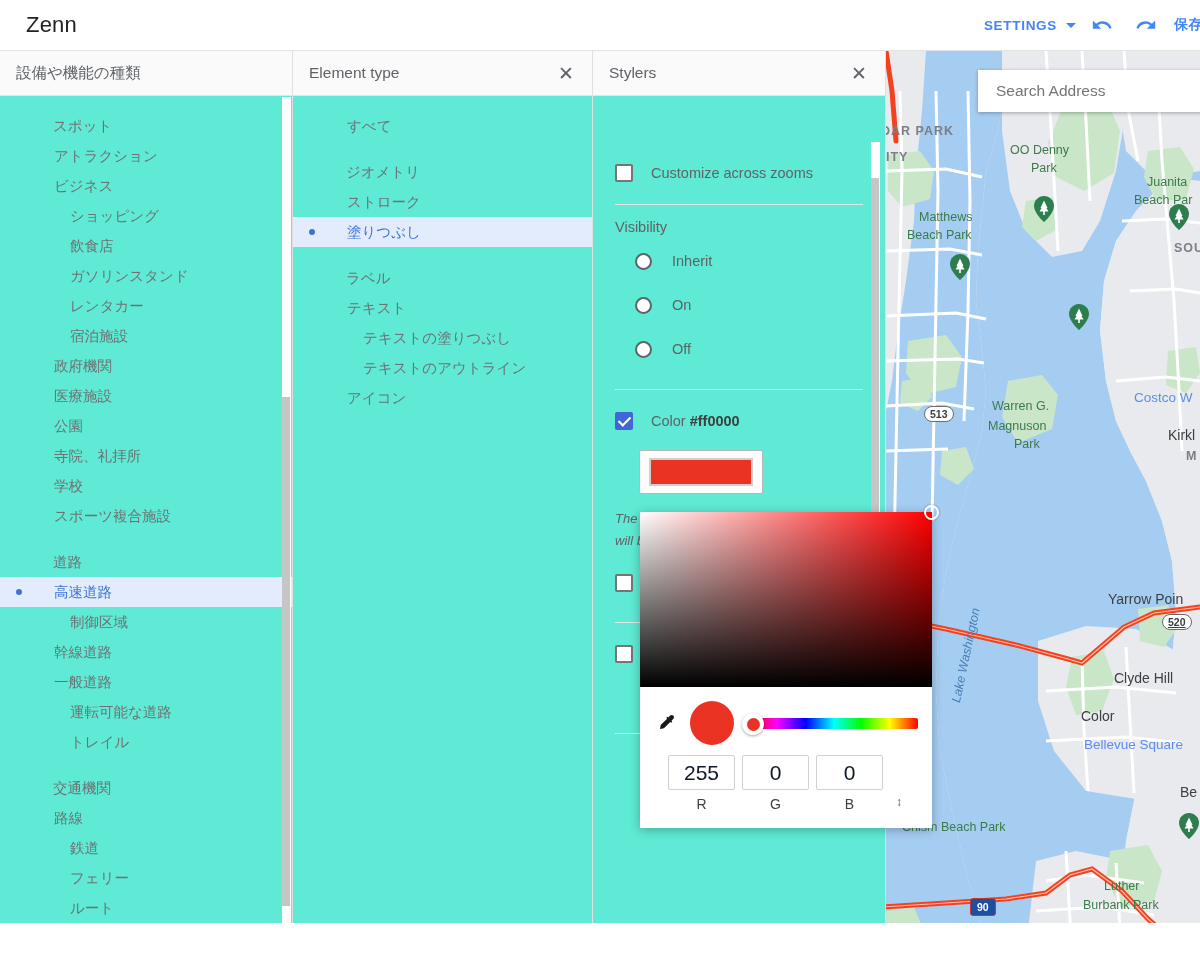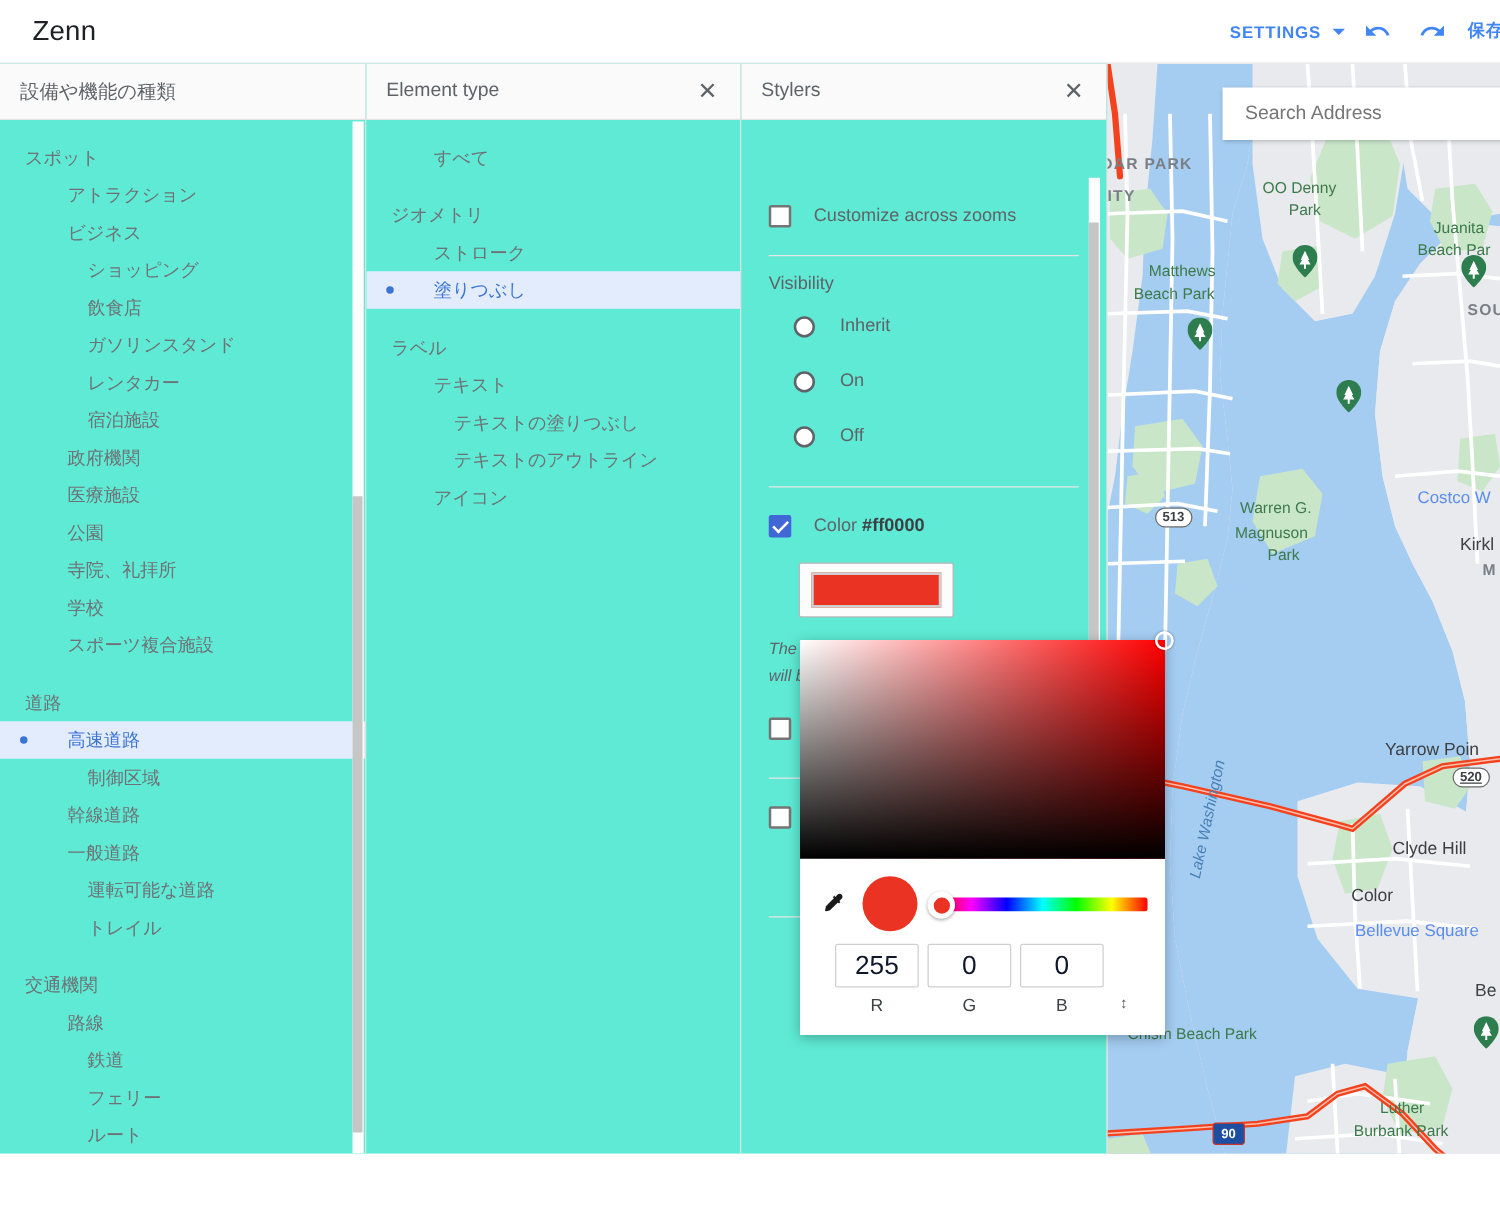--- a/index.html
+++ b/index.html
@@ -71,21 +71,21 @@
     position: relative; display: flex; align-items: center;
     height: 30px; font-size: 14.5px; color: #6e7276; white-space: nowrap;
     cursor: pointer;
   }
   .li.sel { background: #e3ecfd; color: #3c74d4; }
   .li .bullet {
     position: absolute; left: 16px; width: 6px; height: 6px; border-radius: 50%;
     background: #3c74d4;
   }
   .li .lbl { display: block; }
-  .lv0 .lbl { padding-left: 20px; }
+  .lv0 .lbl { padding-left: 53px; }
   .lv1 .lbl { padding-left: 54px; }
   .lv2 .lbl { padding-left: 70px; }
   .spacer { height: 16px; }
 
   
   .sbar {
     position: absolute; width: 8px; background: #c6c6c6; border-radius: 0px;
   }
   .sbar-track {
     position: absolute; width: 9px; background: #fdfdfd;

